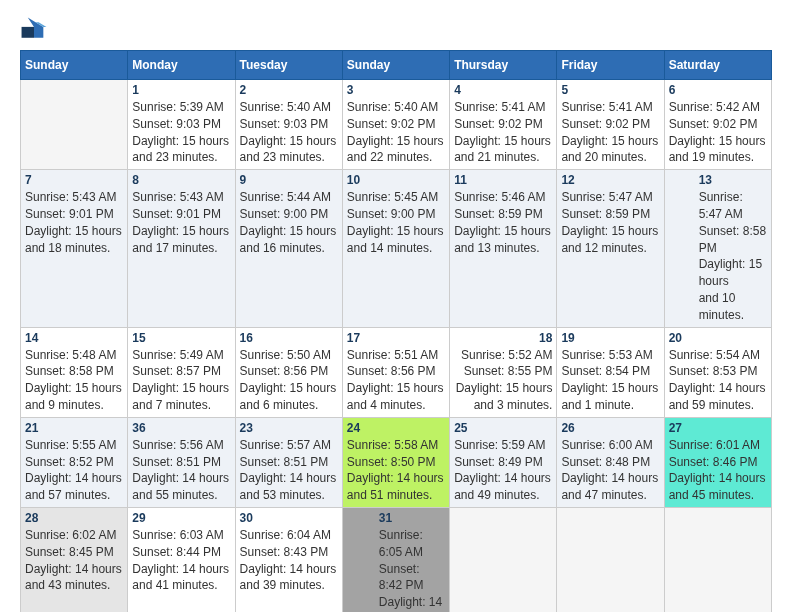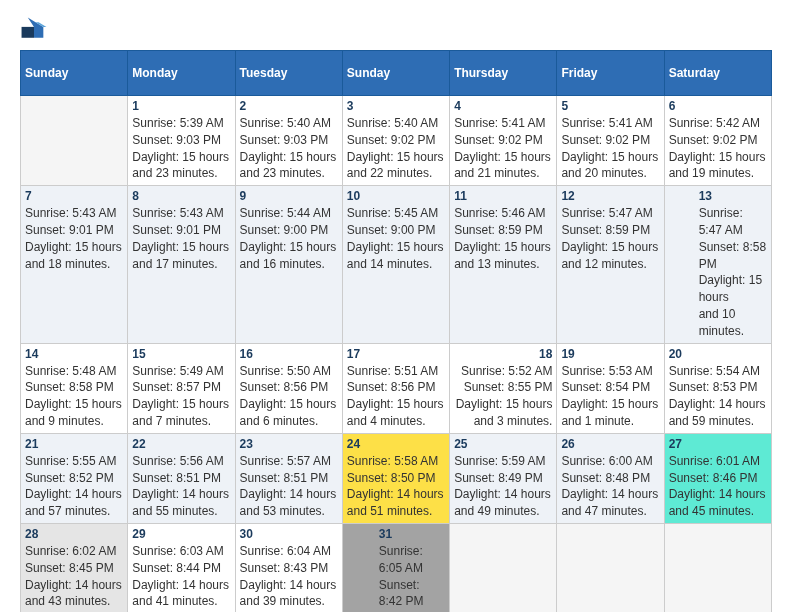--- a/index.html
+++ b/index.html
@@ -57,21 +57,21 @@
       border: 1px solid #ccc;
       border-collapse: collapse;
       width: 100%;
       table-layout: fixed;
     }
     .calendar th {
       background: #2e6db4;
       color: #fff;
       font-size: 12px;
       font-weight: bold;
-      padding: 15px 4px;
+      padding: 7px 4px;
       border: 1px solid #1a5a9a;
       text-align: left;
     }
     .calendar td {
       border: 1px solid #ccc;
       vertical-align: top;
       padding: 3px 4px;
       font-size: 9.5px;
       color: #333;
       height: 88px;
@@ -281,34 +281,34 @@
         </tr>
         <tr>
           <td style="background: rgb(238, 242, 247);">
             <div class="cell-date">21</div>
             <div class="cell-info" style="white-space: pre-line;">Sunrise: 5:55 AM
 Sunset: 8:52 PM
 Daylight: 14 hours
 and 57 minutes.</div>
           </td>
           <td style="background: rgb(238, 242, 247);">
-            <div class="cell-date">22</div>
+            <div class="cell-date">36</div>
             <div class="cell-info" style="white-space: pre-line;">Sunrise: 5:56 AM
 Sunset: 8:51 PM
 Daylight: 14 hours
 and 55 minutes.</div>
           </td>
           <td style="background: rgb(238, 242, 247);">
             <div class="cell-date">23</div>
             <div class="cell-info" style="white-space: pre-line;">Sunrise: 5:57 AM
 Sunset: 8:51 PM
 Daylight: 14 hours
 and 53 minutes.</div>
           </td>
-          <td style="background: #fde047;">
+          <td style="background: #bef264;">
             <div class="cell-date">24</div>
             <div class="cell-info" style="white-space: pre-line;">Sunrise: 5:58 AM
 Sunset: 8:50 PM
 Daylight: 14 hours
 and 51 minutes.</div>
           </td>
           <td style="background: rgb(238, 242, 247);">
             <div class="cell-date">25</div>
             <div class="cell-info" style="white-space: pre-line;">Sunrise: 5:59 AM
 Sunset: 8:49 PM

